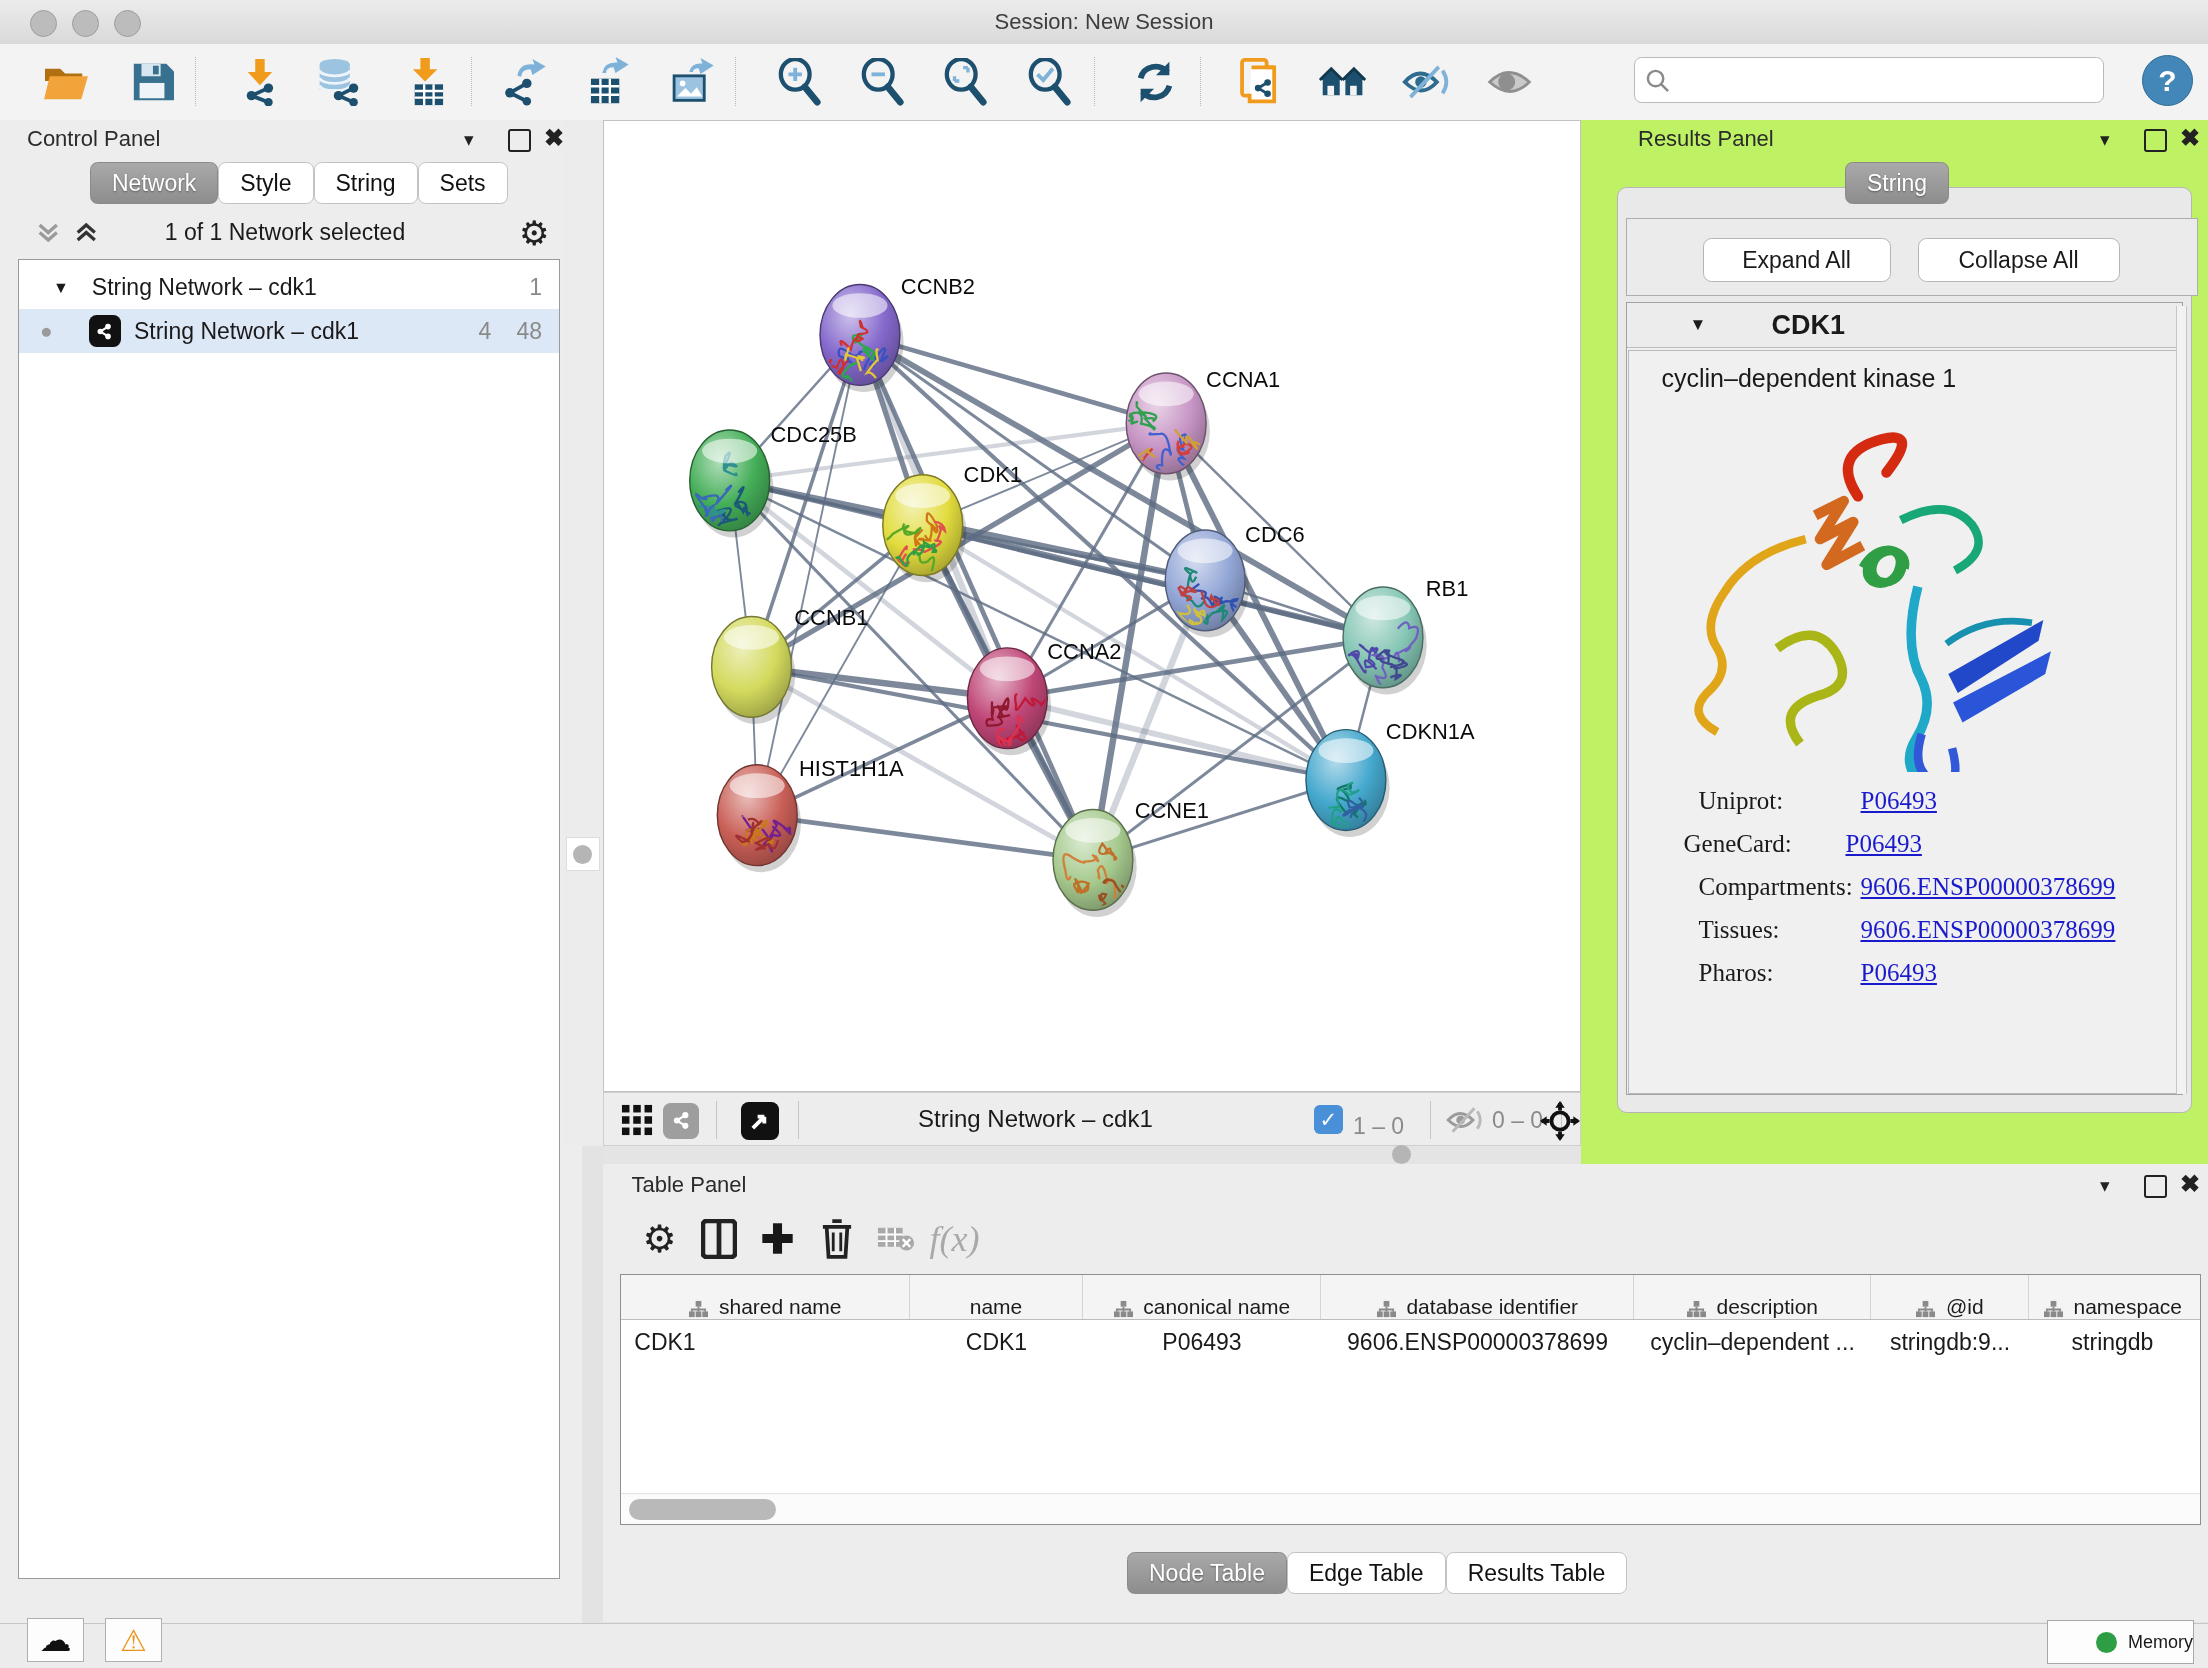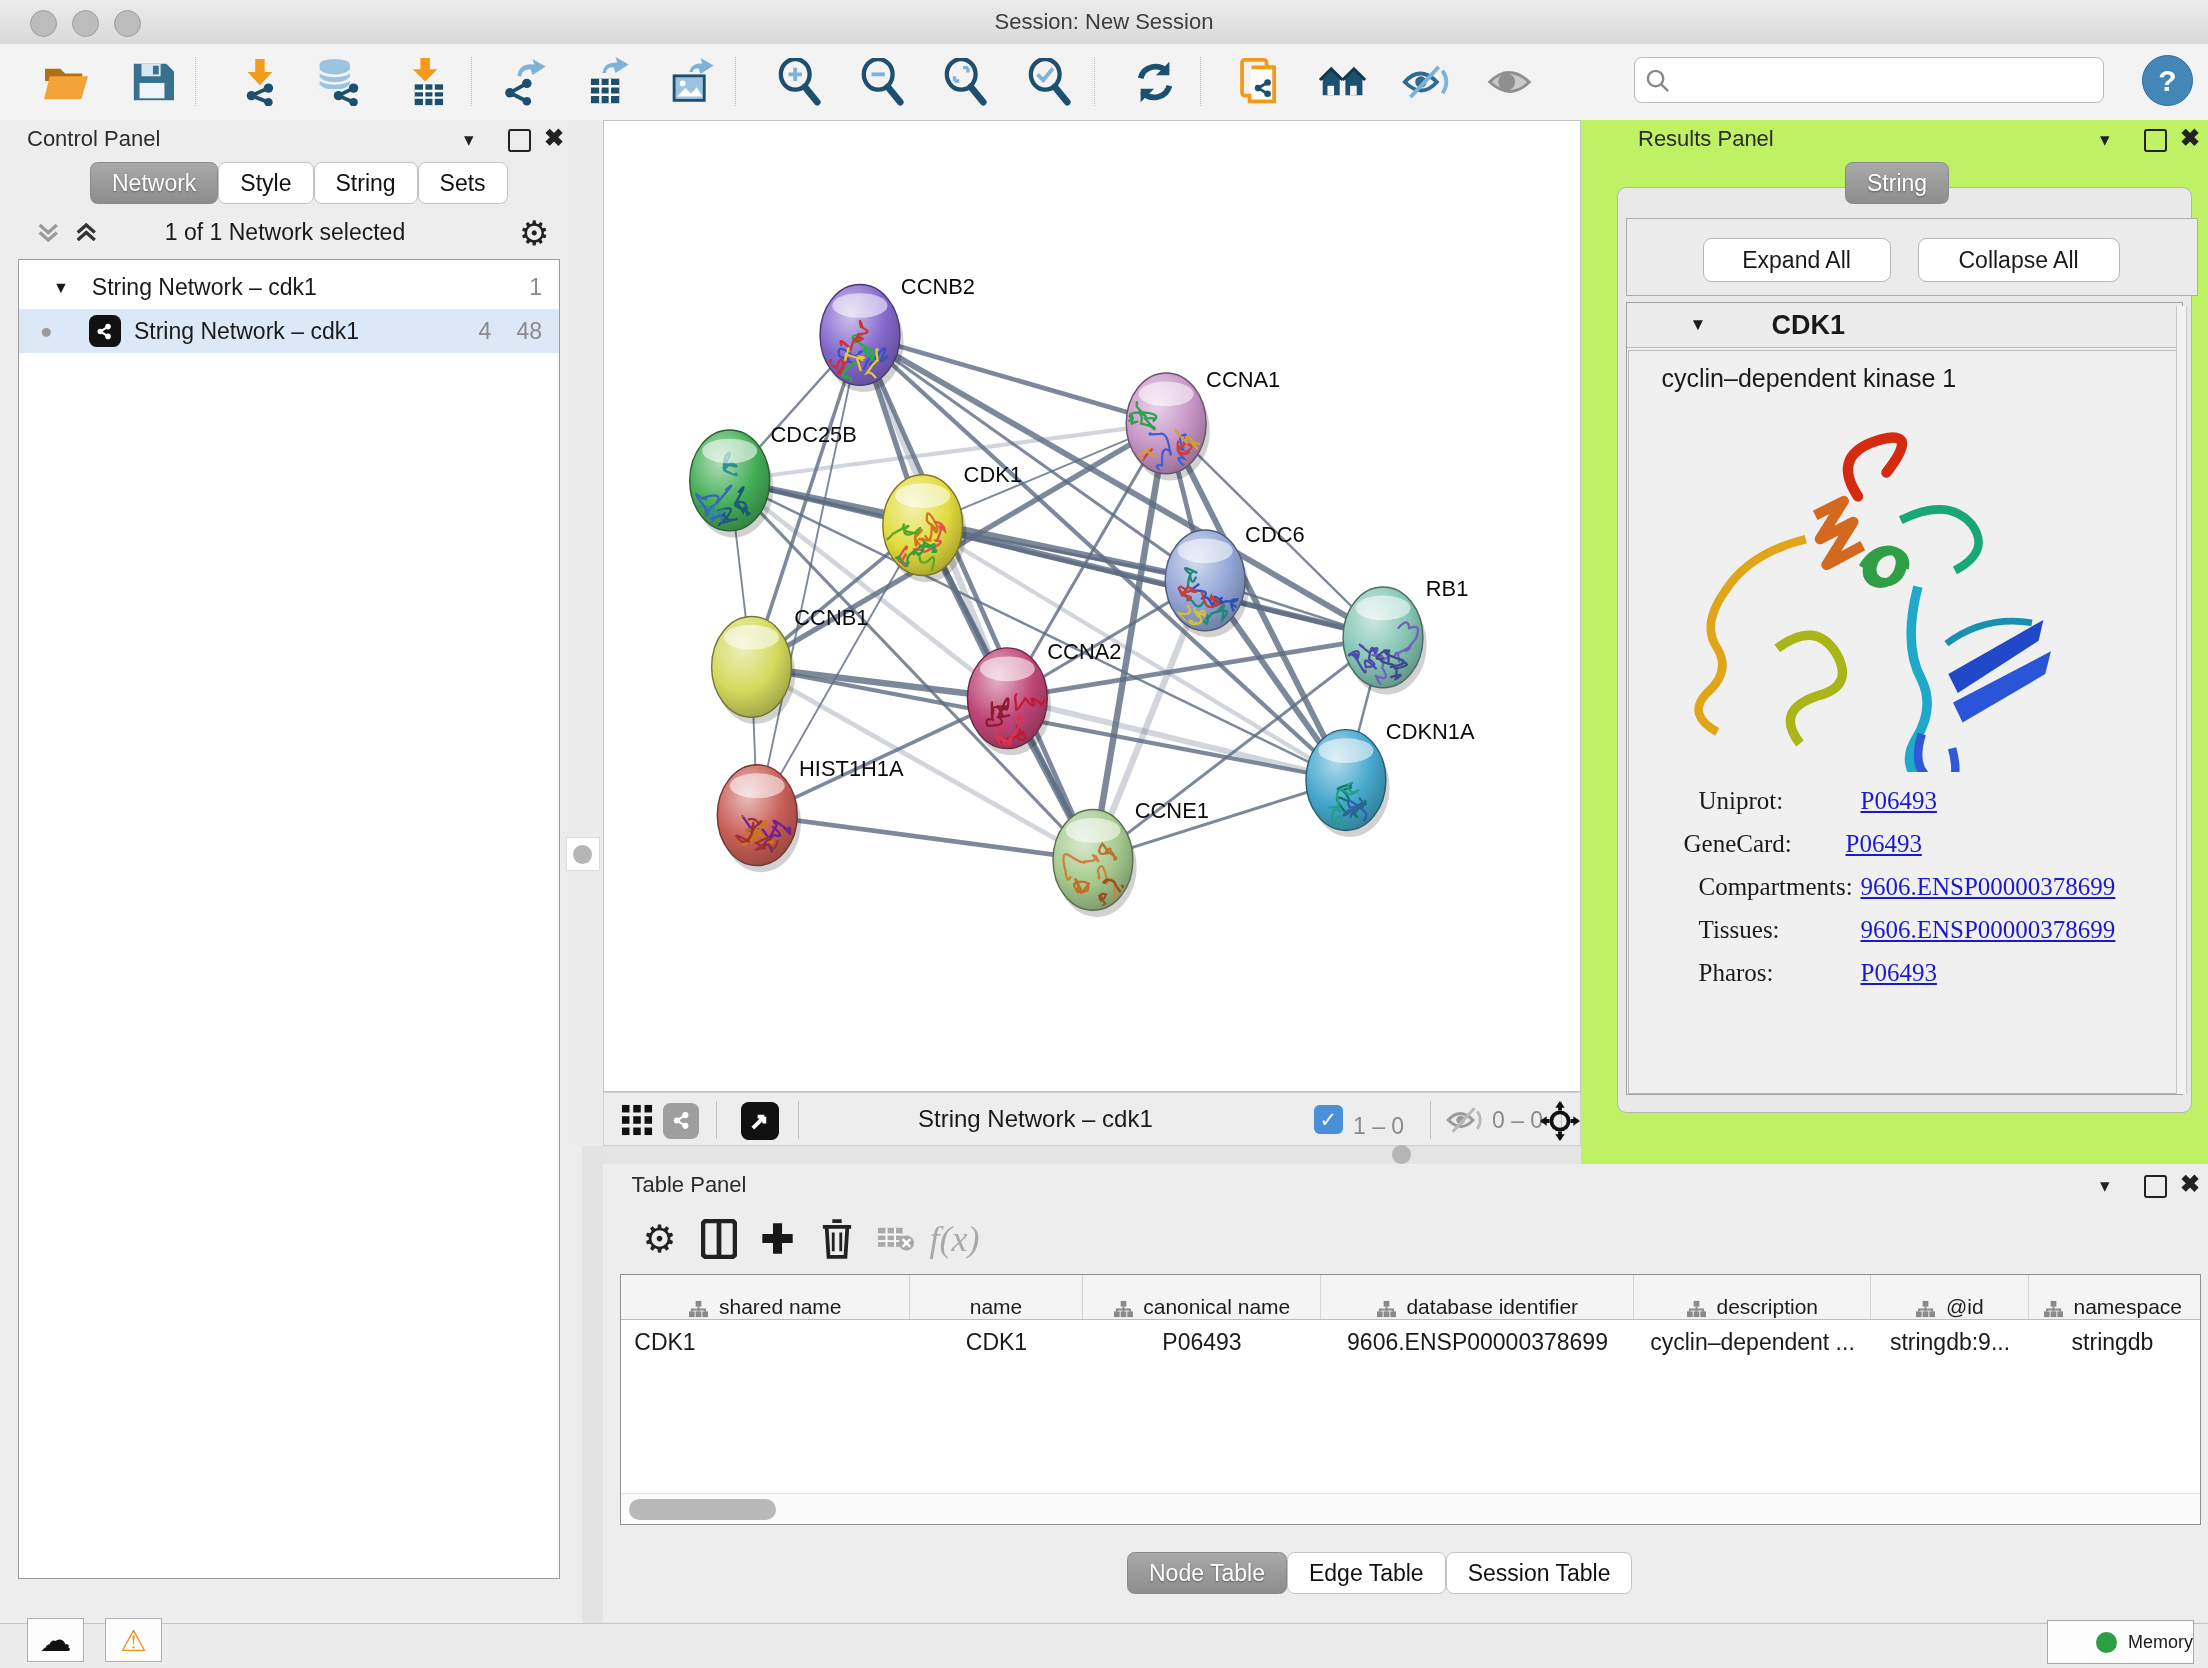--- a/index.html
+++ b/index.html
@@ -882,21 +882,21 @@
       <div class="td c7">stringdb</div>
     </div>
     <div class="hscroll">
         <div class="hthumb"></div>
       </div>
   </div>
 
   <div class="tp-tabs">
     <div class="tab active">Node Table</div>
     <div class="tab">Edge Table</div>
-    <div class="tab">Session Table</div>
+    <div class="tab">Results Table</div>
   </div>
 </div>
 
 <div class="abs statusbar">
   <div class="sq-btn" style="left:27px">
     <span style="font-size:32px;color:#111">☁</span>
     </div>
   <div class="sq-btn" style="left:105px">
     <span style="font-size:30px;color:#e8961e">⚠</span>
     </div>

